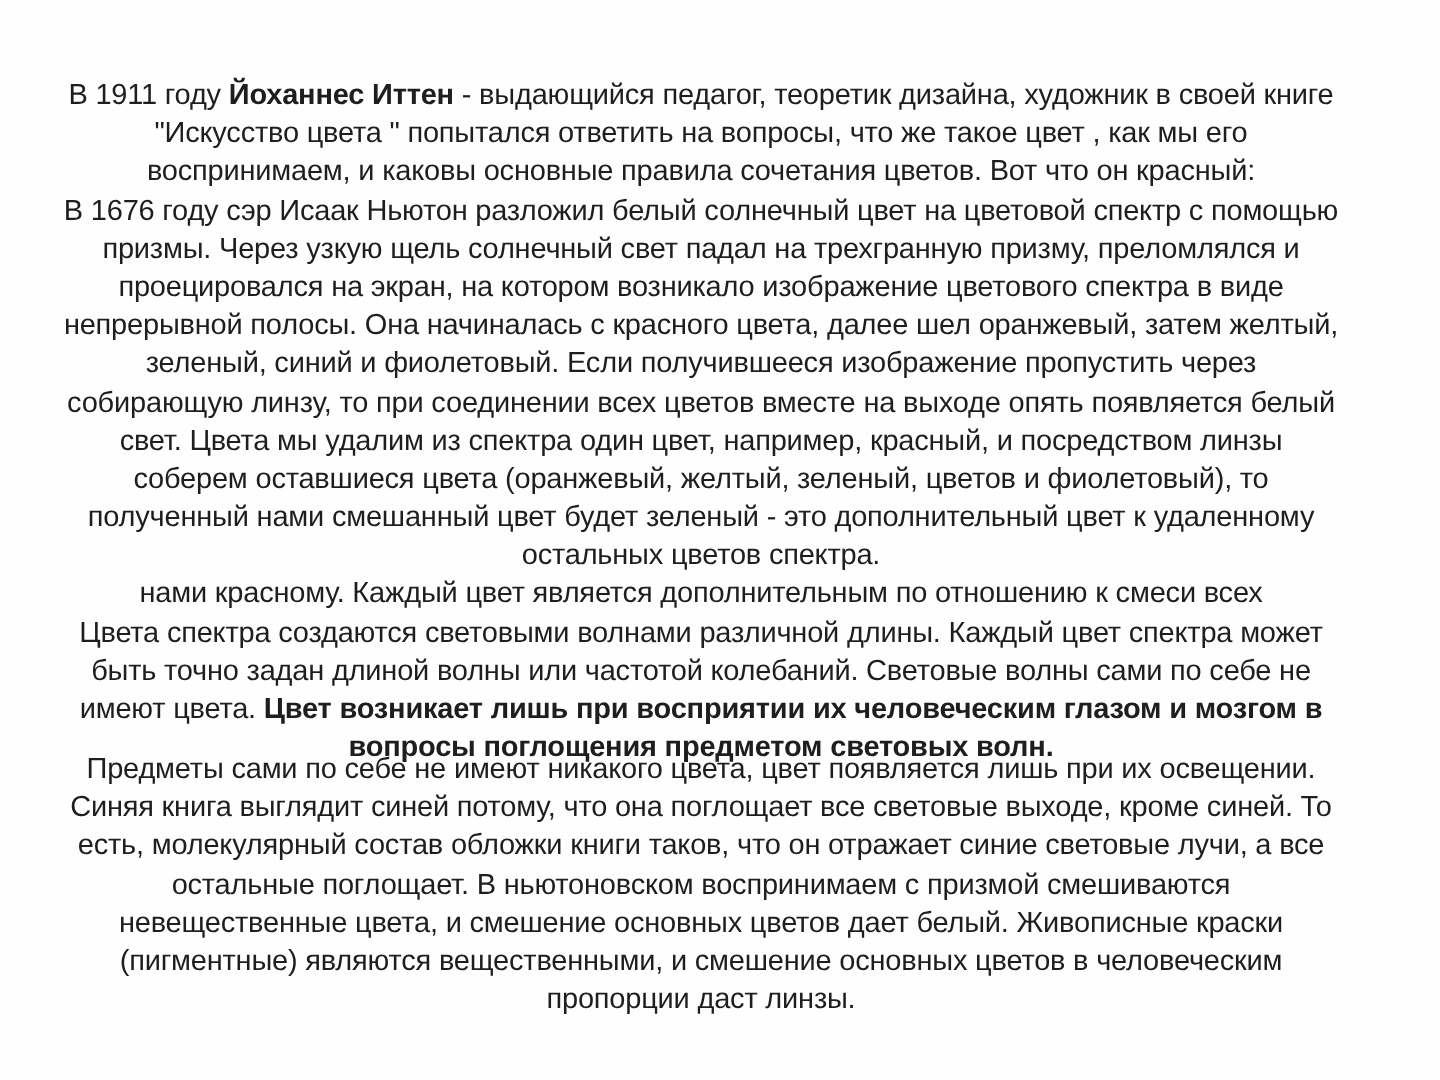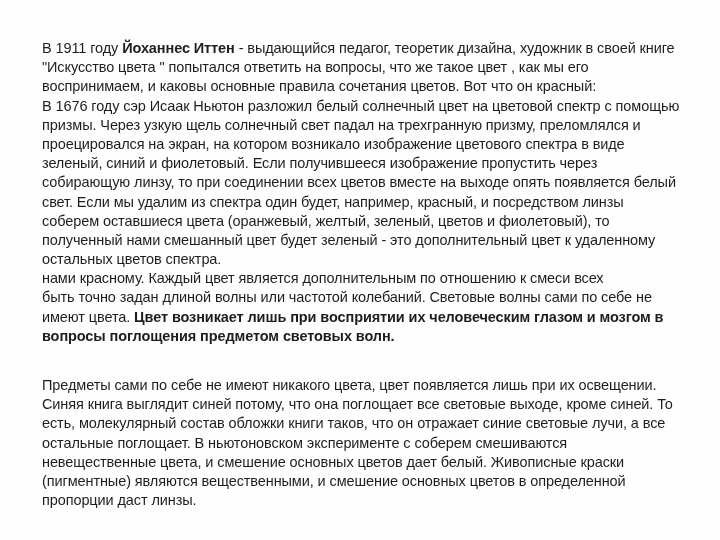--- a/index.html
+++ b/index.html
@@ -10,25 +10,26 @@
     position: relative;
     width: 720px;
     height: 540px;
     background: #fefefe;
     overflow: hidden;
     font-family: "Liberation Sans", "DejaVu Sans", sans-serif;
     color: #1e1e1e;
   }
   .text-block {
     position: absolute;
-    left: 42px;
+    left: 18px;
     width: 665px;
     font-size: 14.5px;
     line-height: 19.2px;
     letter-spacing: -0.1px;
+    text-align: center;
   }
   .text-block .line {
     white-space: nowrap;
     height: 19.2px;
   }
   .b {
     font-weight: bold;
   }
   #block1 { top: 39px; }
   #block2 { top: 376px; }
@@ -38,35 +39,37 @@
 
 <div class="slide">
 
   <div class="text-block" id="block1">
     <div class="line"><span>В 1911 году </span><span class="b">Йоханнес Иттен</span><span> - выдающийся педагог, теоретик дизайна, художник в своей книге</span></div>
     <div class="line">"Искусство цвета " попытался ответить на вопросы, что же такое цвет , как мы его</div>
     <div class="line">воспринимаем, и каковы основные правила сочетания цветов. Вот что он красный:</div>
     <div class="line">В 1676 году сэр Исаак Ньютон разложил белый солнечный цвет на цветовой спектр с помощью</div>
     <div class="line">призмы. Через узкую щель солнечный свет падал на трехгранную призму, преломлялся и</div>
     <div class="line">проецировался на экран, на котором возникало изображение цветового спектра в виде</div>
+    <div class="line">непрерывной полосы. Она начиналась с красного цвета, далее шел оранжевый, затем желтый,</div>
     <div class="line">зеленый, синий и фиолетовый. Если получившееся изображение пропустить через</div>
     <div class="line">собирающую линзу, то при соединении всех цветов вместе на выходе опять появляется белый</div>
-    <div class="line">свет. Если мы удалим из спектра один будет, например, красный, и посредством линзы</div>
+    <div class="line">свет. Цвета мы удалим из спектра один цвет, например, красный, и посредством линзы</div>
     <div class="line">соберем оставшиеся цвета (оранжевый, желтый, зеленый, цветов и фиолетовый), то</div>
     <div class="line">полученный нами смешанный цвет будет зеленый - это дополнительный цвет к удаленному</div>
     <div class="line">остальных цветов спектра.</div>
     <div class="line">нами красному. Каждый цвет является дополнительным по отношению к смеси всех</div>
+    <div class="line">Цвета спектра создаются световыми волнами различной длины. Каждый цвет спектра может</div>
     <div class="line">быть точно задан длиной волны или частотой колебаний. Световые волны сами по себе не</div>
     <div class="line"><span>имеют цвета. </span><span class="b">Цвет возникает лишь при восприятии их человеческим глазом и мозгом в</span></div>
     <div class="line b">вопросы поглощения предметом световых волн.</div>
   </div>
 
   <div class="text-block" id="block2">
     <div class="line">Предметы сами по себе не имеют никакого цвета, цвет появляется лишь при их освещении.</div>
     <div class="line">Синяя книга выглядит синей потому, что она поглощает все световые выходе, кроме синей. То</div>
     <div class="line">есть, молекулярный состав обложки книги таков, что он отражает синие световые лучи, а все</div>
-    <div class="line">остальные поглощает. В ньютоновском эксперименте с соберем смешиваются</div>
+    <div class="line">остальные поглощает. В ньютоновском воспринимаем с призмой смешиваются</div>
     <div class="line">невещественные цвета, и смешение основных цветов дает белый. Живописные краски</div>
-    <div class="line">(пигментные) являются вещественными, и смешение основных цветов в определенной</div>
+    <div class="line">(пигментные) являются вещественными, и смешение основных цветов в человеческим</div>
     <div class="line">пропорции даст линзы.</div>
   </div>
 
 </div>
 
 </body></html>

